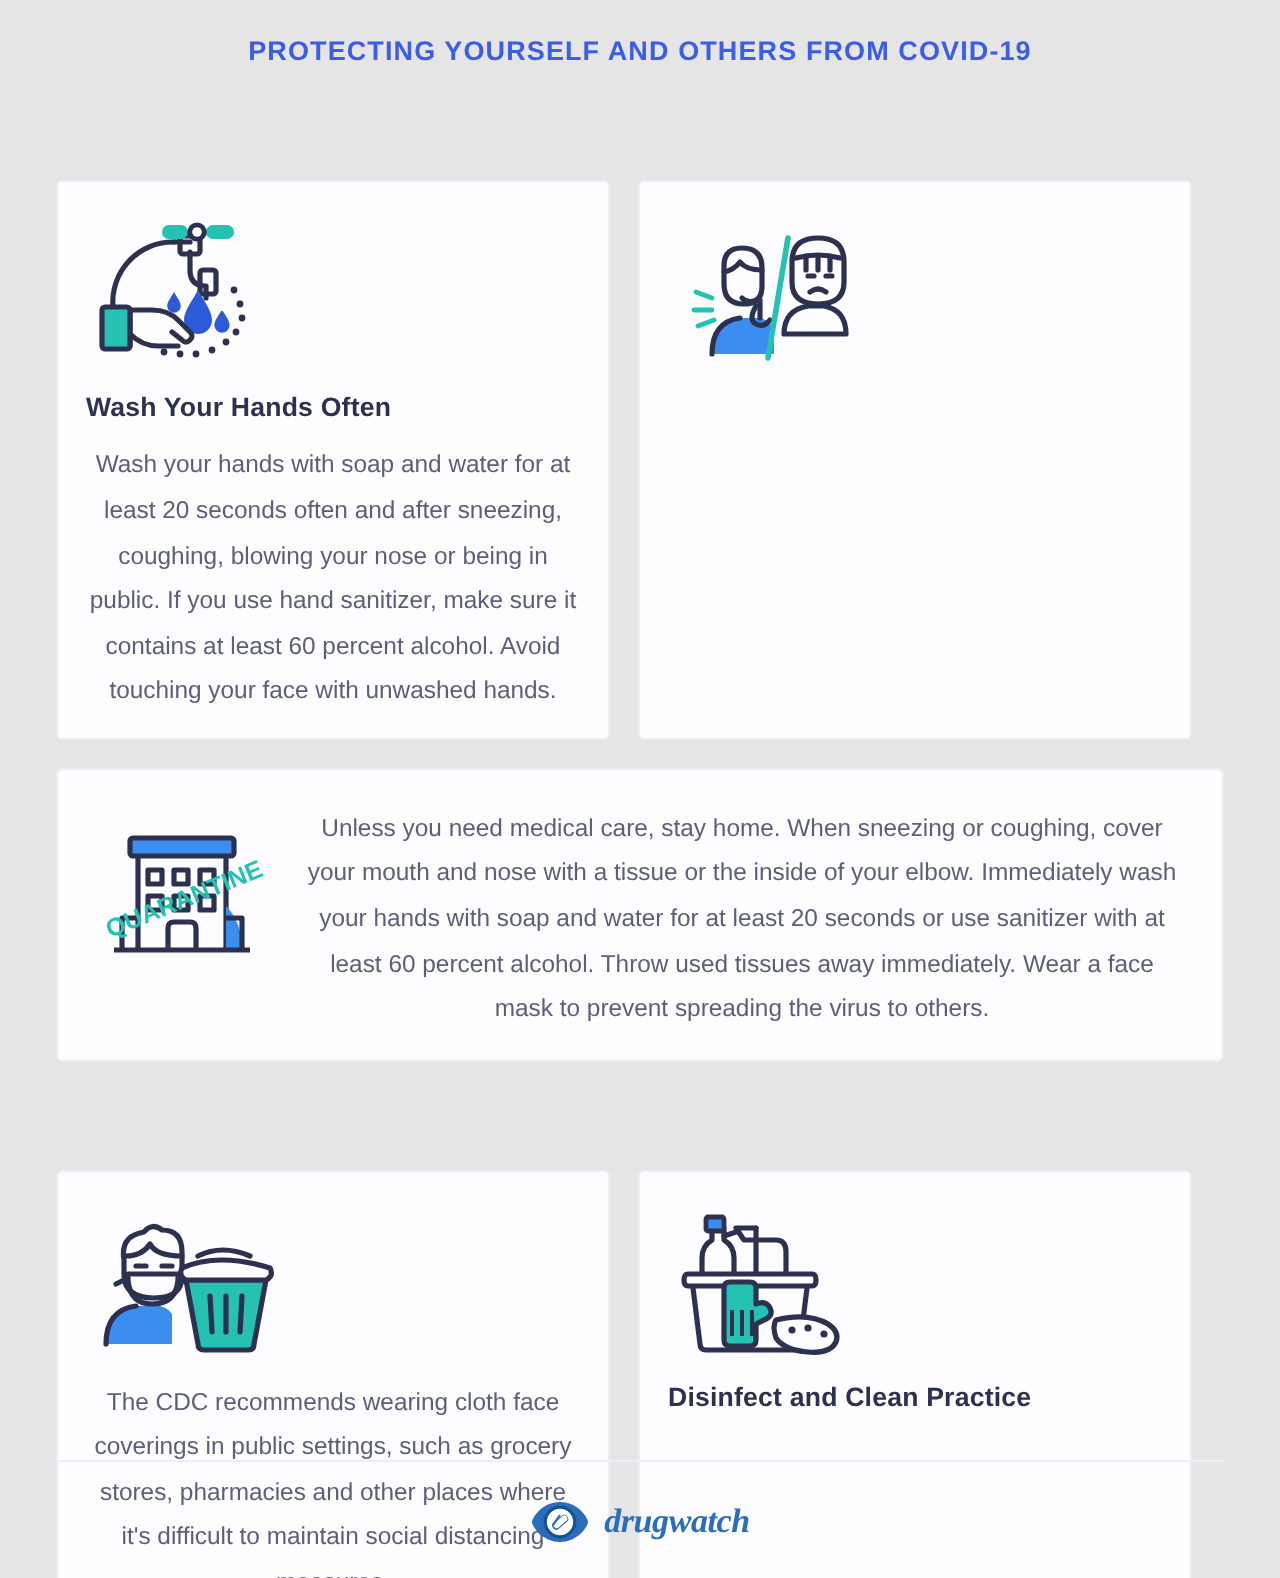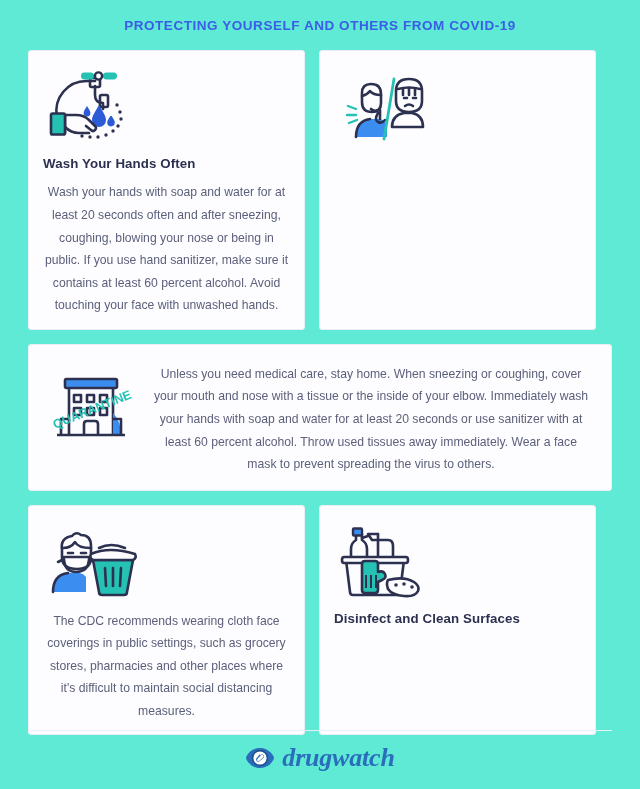--- a/index.html
+++ b/index.html
@@ -12,21 +12,21 @@
     background: #ffffff;
     font-family: "Liberation Sans", sans-serif;
     color: #4a4e69;
     overflow: hidden;
   }
   .page {
     width: 640px;
     height: 789px;
     box-sizing: border-box;
     padding: 0 28px;
-    background: #5eead4;
+    background: #e5e5e5;
     position: relative;
   }
   .page-title {
     text-align: center;
     font-size: 13.5px;
     font-weight: bold;
     letter-spacing: 0.55px;
     color: #3b5de7;
     padding-top: 18px;
     padding-bottom: 16px;
@@ -38,21 +38,21 @@
     gap: 14px;
     margin-bottom: 14px;
   }
   .card {
     background: #fdfdff;
     border: 1px solid #eceef7;
     border-radius: 3px;
     box-sizing: border-box;
     padding: 14px 14px 12px 14px;
   }
-  .card.half { width: 277px; }
+  .card.half { width: 277px; margin-top: 40px; }
   .card.full { width: 100%; display: flex; gap: 6px; padding: 16px 18px 14px 14px; }
   .card-icon {
     width: 96px;
     height: 80px;
     display: block;
     margin-bottom: 10px;
   }
   .card.full .icon-col {
     flex: 0 0 100px;
     padding-top: 6px;
@@ -81,21 +81,21 @@
     bottom: 16px;
     display: flex;
     align-items: center;
     justify-content: center;
     gap: 7px;
   }
   .brand-name {
     font-family: "Liberation Serif", serif;
     font-style: italic;
     font-weight: bold;
-    font-size: 26px;
+    font-size: 17px;
     color: #2a6ebb;
     letter-spacing: -0.2px;
     text-align: right;
   }
   .divider-top {
     position: absolute;
     left: 28px;
     right: 28px;
     bottom: 58px;
     height: 1px;
@@ -261,21 +261,21 @@
             <path d="M37 55 L37 68"></path>
             <path d="M42 55 L42 68"></path>
           </g>
         <path d="M54 60 q16-4 26 2 q6 4 4 9 q-3 6-14 5 q-12-1-16-7 q-2-6 0-9 z" fill="#fdfdff" stroke="#2d3150" stroke-width="2.6" stroke-linejoin="round"></path>
         <g fill="#2d3150">
             <circle cx="62" cy="65" r="1.8"></circle>
             <circle cx="70" cy="64" r="1.8"></circle>
             <circle cx="78" cy="67" r="1.8"></circle>
           </g>
       </svg>
-      <h3 class="card-heading">Disinfect and Clean Surfaces</h3>
+      <h3 class="card-heading">Disinfect and Clean Practice</h3>
     </div>
   </div>
 
   <div class="divider-top"></div>
 
   <div class="footer">
     <svg width="30" height="24" viewBox="0 0 30 24">
       <path d="M15 2 C24 2 29 10 29 12 C29 14 24 22 15 22 C6 22 1 14 1 12 C1 10 6 2 15 2 Z" fill="#2a6ebb"></path>
       <circle cx="15" cy="12" r="8.2" fill="#17528f"></circle>
       <circle cx="15" cy="12" r="6.6" fill="#ffffff"></circle>

